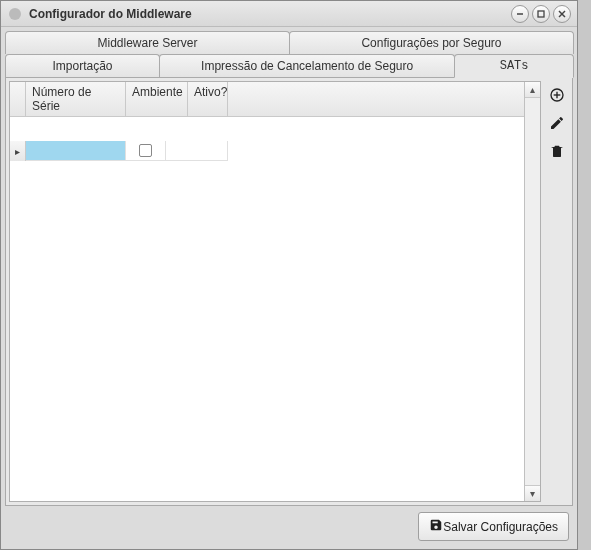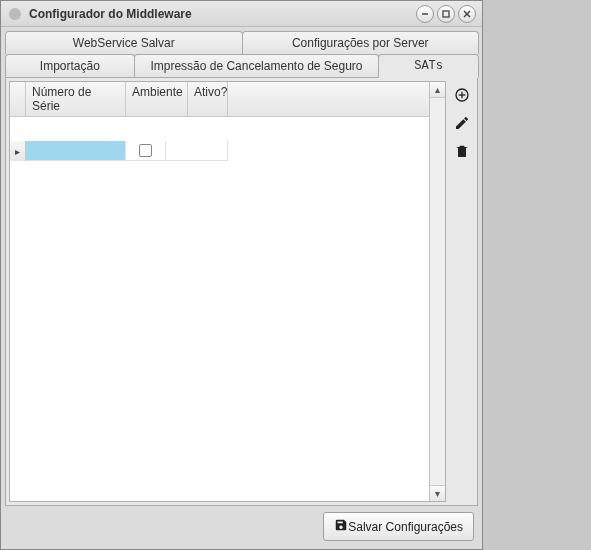--- a/index.html
+++ b/index.html
@@ -6,21 +6,21 @@
   body {
     margin: 0;
     font-family: Arial, Helvetica, sans-serif;
     font-size: 12px;
     background: #c8c8c8;
     width: 591px;
     height: 550px;
     overflow: hidden;
   }
   .window {
-    width: 483px;
+    width: 578px;
     height: 550px;
     background: #dcdcdc;
     border: 1px solid #888;
     display: flex;
     flex-direction: column;
   }
   .titlebar {
     height: 26px;
     background: linear-gradient(#e9e9e9, #d8d8d8);
     border-bottom: 1px solid #bbb;
@@ -225,22 +225,22 @@
             <line x1="8" y1="2" x2="2" y2="8" stroke="#444" stroke-width="1.5"></line>
           </svg>
       </div>
     </div>
   </div>
 
   <div class="content">
     <div class="tabs-frame">
 
       <div class="tabrow">
-        <div class="tab">WebService Salvar</div>
-        <div class="tab">Configurações por Server</div>
+        <div class="tab">Middleware Server</div>
+        <div class="tab">Configurações por Seguro</div>
       </div>
       <div class="tabrow tabrow2">
         <div class="tab">Importação</div>
         <div class="tab">Impressão de Cancelamento de Seguro</div>
         <div class="tab active">SATs</div>
       </div>
 
       <div class="tabpanel">
         <div class="gridwrap">
 

